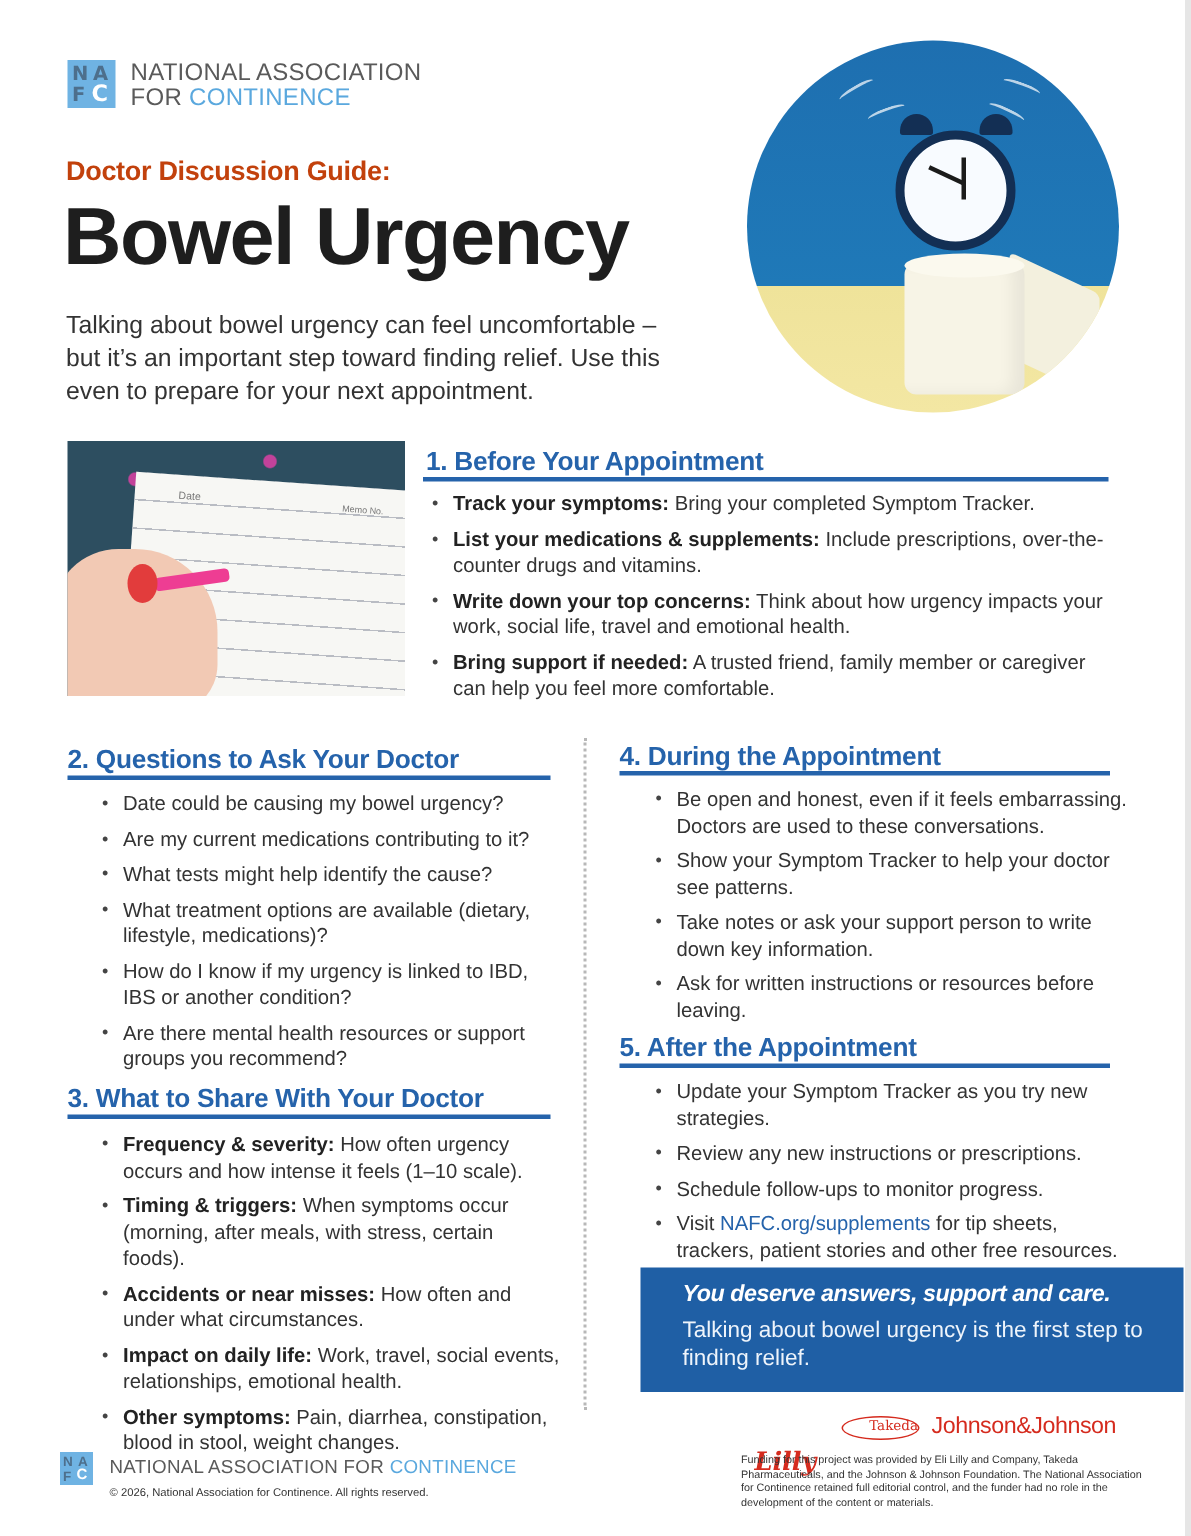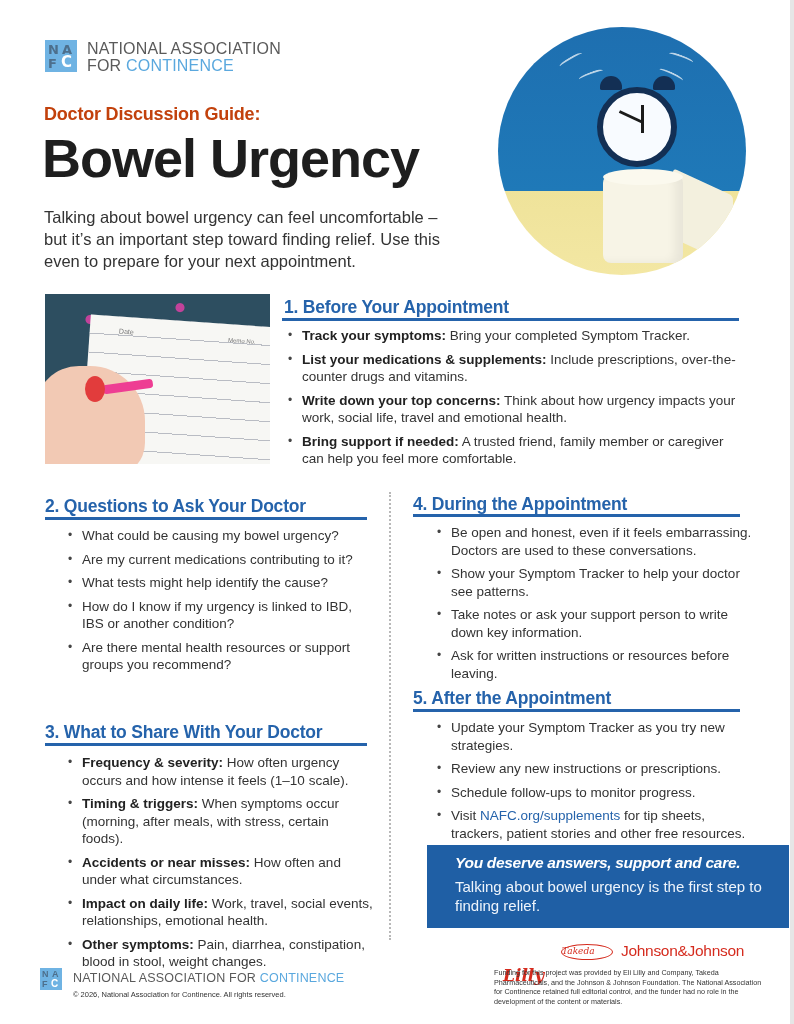--- a/index.html
+++ b/index.html
@@ -52,21 +52,21 @@
   .divider { position: absolute; left: 389px; top: 492px; width: 0; height: 448px; border-left: 2px dotted #b8b8b8; }
 
   .callout { position: absolute; left: 427px; top: 845px; width: 362px; height: 83px; background: #1f5fa5; color: #fff; padding: 8px 0 0 28px; }
   .callout .c1 { font-weight: bold; font-style: italic; font-size: 15.5px; line-height: 20px; letter-spacing: -0.3px; }
   .callout .c2 { font-size: 15px; line-height: 19px; margin-top: 4px; color: #eef4fb; }
   .right-strip { position: absolute; left: 790px; top: 0; width: 4px; height: 1024px; background: #e6e6e6; }
 
   
   .sponsors { position: absolute; left: 503px; top: 942px; height: 22px; width: 260px; }
   .lilly { position: absolute; left: 0; top: -2px; font-family: "DejaVu Serif", serif; font-style: italic; font-weight: bold; font-size: 17px; color: #d52b1e; margin-top: 25px; }
-  .takeda { position: absolute; left: 58px; top: 2px; width: 52px; height: 16px; border: 1.5px solid #d52b1e; border-radius: 50%; font-family: "DejaVu Serif", serif; font-style: italic; font-size: 9px; color: #d52b1e; text-align: left; line-height: 13px; }
+  .takeda { position: absolute; left: 58px; top: 2px; width: 52px; height: 16px; border: 1.5px solid #d52b1e; border-radius: 50%; font-family: "DejaVu Serif", serif; font-size: 9px; color: #d52b1e; text-align: right; line-height: 13px; }
   .jnj { position: absolute; left: 118px; top: 0px; font-size: 15.5px; color: #d52b1e; letter-spacing: -0.3px; }
   .funding { position: absolute; left: 494px; top: 968px; width: 270px; font-size: 7.2px; line-height: 9.5px; color: #333; }
 
   
   .foot-logo { position: absolute; left: 40px; top: 968px; width: 22px; height: 22px; background: #6fb3e3; }
   .foot-logo span { position: absolute; font-weight: bold; font-size: 9px; line-height: 9px; }
   .foot-name { position: absolute; left: 73px; top: 971px; font-size: 12.5px; color: #5a5a5a; letter-spacing: 0.2px; }
   .foot-name .blue { color: #5aa8de; }
   .foot-copy { position: absolute; left: 73px; top: 990px; font-size: 7.5px; color: #333; }
 </style>
@@ -118,23 +118,24 @@
 <ul class="list" style="left:288px;top:327px;width:460px">
   <li><b>Track your symptoms:</b><span> Bring your completed Symptom Tracker.</span></li>
   <li><b>List your medications &amp; supplements:</b><span> Include prescriptions, over-the-counter drugs and vitamins.</span></li>
   <li><b>Write down your top concerns:</b><span> Think about how urgency impacts your work, social life, travel and emotional health.</span></li>
   <li><b>Bring support if needed:</b><span> A trusted friend, family member or caregiver can help you feel more comfortable.</span></li>
 </ul>
 
 <div class="sec-h" style="left:45px;top:496px">2. Questions to Ask Your Doctor</div>
 <div class="sec-rule" style="left:45px;top:517px;width:322px"></div>
 <ul class="list" style="left:68px;top:527px;width:300px">
-  <li>What could be causing my bowel urgency?</li>
+  <li>Date could be causing my bowel urgency?</li>
   <li>Are my current medications contributing to it?</li>
   <li>What tests might help identify the cause?</li>
+  <li>What treatment options are available (dietary, lifestyle, medications)?</li>
   <li>How do I know if my urgency is linked to IBD, IBS or another condition?</li>
   <li>Are there mental health resources or support groups you recommend?</li>
 </ul>
 
 <div class="sec-h" style="left:45px;top:722px">3. What to Share With Your Doctor</div>
 <div class="sec-rule" style="left:45px;top:743px;width:322px"></div>
 <ul class="list" style="left:68px;top:754px;width:305px">
   <li><b>Frequency &amp; severity:</b><span> How often urgency occurs and how intense it feels (1–10 scale).</span></li>
   <li><b>Timing &amp; triggers:</b><span> When symptoms occur (morning, after meals, with stress, certain foods).</span></li>
   <li><b>Accidents or near misses:</b><span> How often and under what circumstances.</span></li>

